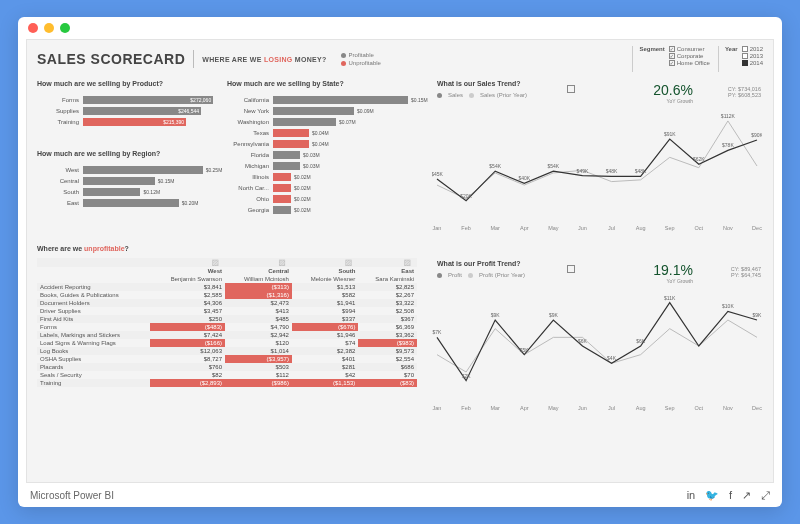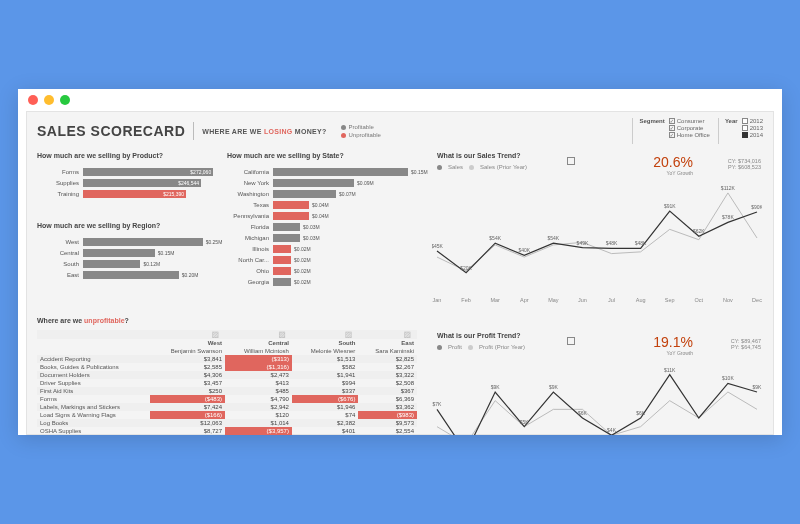--- a/index.html
+++ b/index.html
@@ -1,17 +1,17 @@
 <!DOCTYPE html>
 <html><head>
 <meta charset="utf-8">
 <style>
 * { box-sizing: border-box; margin: 0; padding: 0; }
 body { background: #5b96e8; display: flex; align-items: center; justify-content: center; height: 524px; width: 800px; font-family: -apple-system, "Segoe UI", Arial, sans-serif; }
-.window { background: #fff; width: 764px; height: 346px; border-radius: 0; box-shadow: 0 4px 20px rgba(0,0,0,.15); display: flex; flex-direction: column; overflow: hidden; }
+.window { background: #fff; width: 764px; height: 490px; border-radius: 6px; box-shadow: 0 4px 20px rgba(0,0,0,.15); display: flex; flex-direction: column; overflow: hidden; }
 .titlebar { height: 22px; display: flex; align-items: center; padding: 0 10px; gap: 6px; }
 .traffic { width: 10px; height: 10px; border-radius: 50%; }
 .t-red { background: #ff5f56; } .t-yel { background: #ffbd2e; } .t-grn { background: #27c93f; }
 .canvas { flex: 1; background: #f4f4f4; margin: 0 8px; border: 1px solid #e3e3e3; position: relative; font-size: 7px; color: #333; }
 .footer { height: 24px; display: flex; align-items: center; justify-content: space-between; padding: 0 12px; font-size: 10px; color: #666; }
 .footer .icons { display: flex; gap: 10px; font-size: 11px; color: #555; }
 .footer .icons span { cursor: pointer; }
 
 
 .hdr { position: absolute; left: 10px; right: 10px; top: 6px; height: 26px; display: flex; align-items: center; }
@@ -43,21 +43,21 @@
 .barchart .row { display: flex; align-items: center; height: 11px; gap: 4px; }
 .barchart .cat { width: 42px; font-size: 6px; color: #555; text-align: right; }
 .barchart .track { flex: 1; height: 8px; position: relative; }
 .barchart .bar { position: absolute; left: 0; top: 0; bottom: 0; background: #888; }
 .barchart .bar.red { background: #e0665e; }
 .barchart .val { position: absolute; right: 2px; top: 0; bottom: 0; font-size: 5px; color: #fff; display: flex; align-items: center; }
 .barchart .val.out { color: #555; left: 100%; right: auto; padding-left: 3px; white-space: nowrap; }
 
 
 .kpi { position: absolute; }
-.kpi .pct { font-size: 14px; font-weight: 300; color: #c2410c; text-align: right; }
+.kpi .pct { font-size: 14px; font-weight: 300; color: #14532d; text-align: right; }
 .kpi .cap1 { font-size: 5px; color: #888; text-align: right; }
 .kpi .cap2 { font-size: 5.5px; color: #888; text-align: right; }
 
 .linechart { position: absolute; }
 .linechart svg { width: 100%; height: 100%; }
 .axis text { font-size: 5.5px; fill: #888; }
 .ln-solid { stroke: #333; stroke-width: 1.2; fill: none; }
 .ln-prior { stroke: #bbb; stroke-width: 1; fill: none; }
 .pt-lbl { font-size: 5px; fill: #666; }
 
@@ -516,13 +516,23 @@
               <td class="neg">($986)</td>
               <td class="neg">($1,153)</td>
               <td class="neg">($83)</td>
             </tr>
           </tbody>
         </table>
       </div>
 
   </div>
 
+  <div class="footer">
+    <span>Microsoft Power BI</span>
+    <div class="icons">
+      <span>in</span>
+      <span>🐦</span>
+      <span>f</span>
+      <span>↗</span>
+      <span>⤢</span>
+    </div>
+  </div>
 </div>
 
 </body></html>

